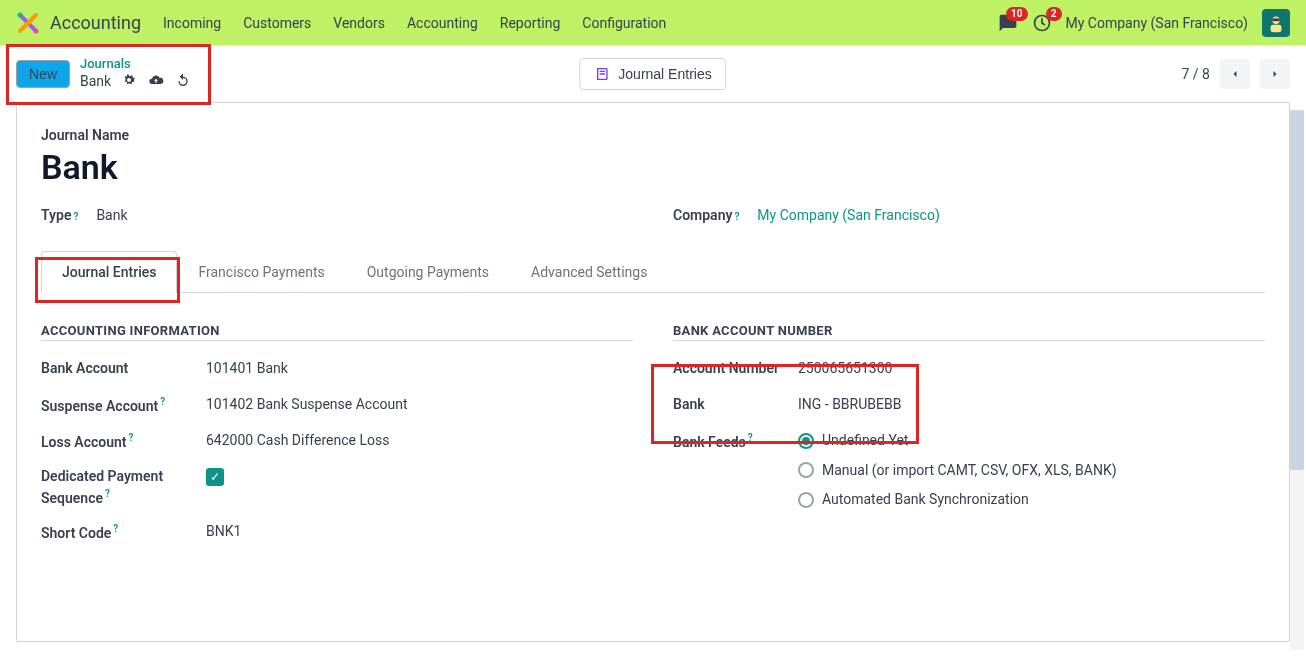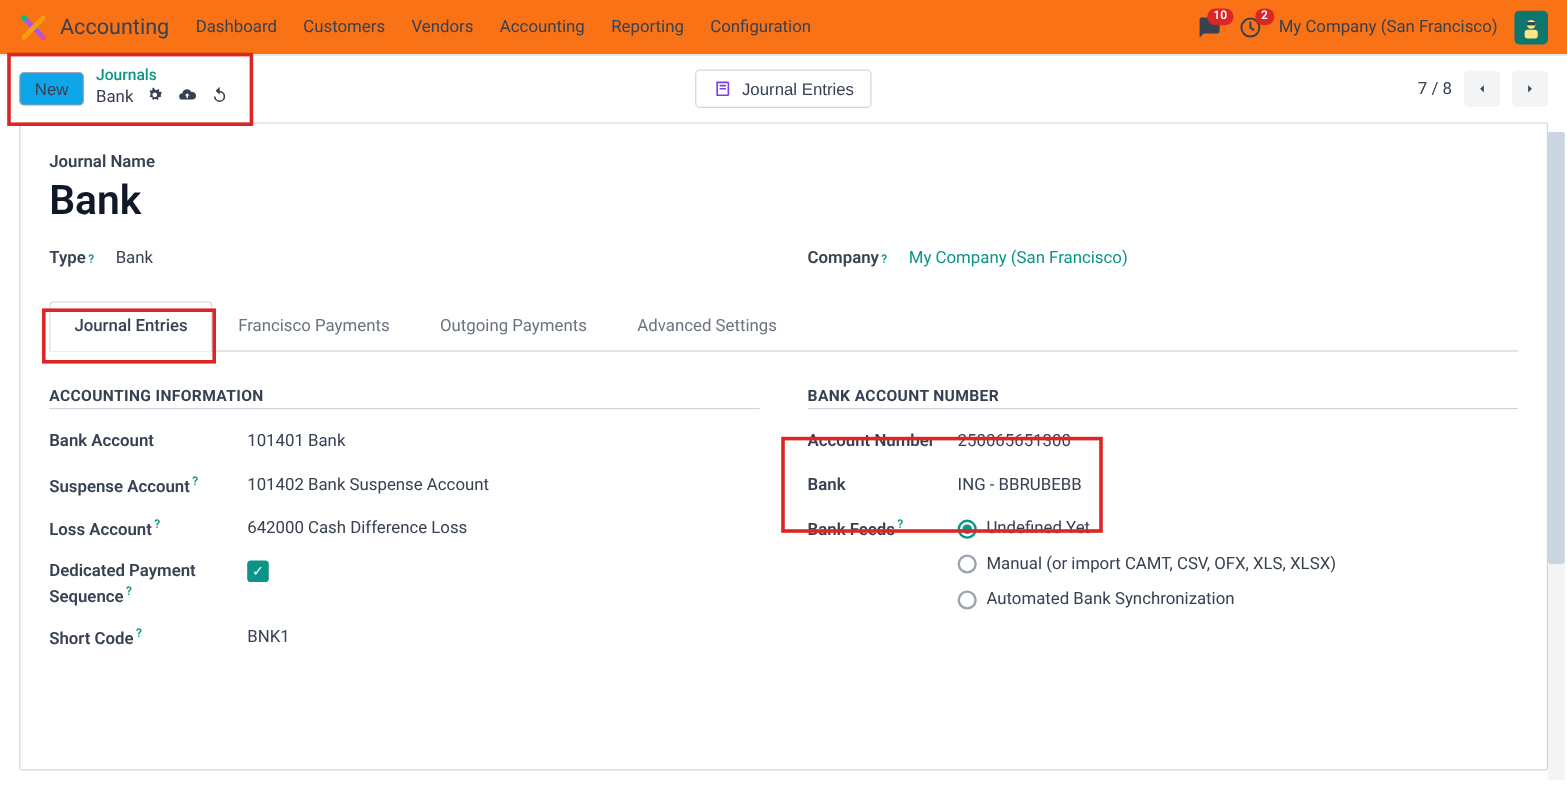--- a/index.html
+++ b/index.html
@@ -1,19 +1,19 @@
 <!DOCTYPE html>
 <html><head>
 <meta charset="utf-8">
 <style>
 * { box-sizing: border-box; margin: 0; padding: 0; }
 body { font-family: -apple-system, BlinkMacSystemFont, "Segoe UI", Roboto, "Helvetica Neue", Arial, sans-serif; font-size: 14px; color: #374151; background: #fff; width: 1306px; height: 660px; overflow: hidden; position: relative; }
 
 
-.navbar { display: flex; align-items: center; height: 46px; padding: 0 16px; border-bottom: 1px solid #e5e7eb; background: #f97316; }
+.navbar { display: flex; align-items: center; height: 46px; padding: 0 16px; border-bottom: 1px solid #e5e7eb; background: #bef264; }
 .navbar-left { display: flex; align-items: center; gap: 6px; }
 .logo { width: 24px; height: 24px; display: inline-block; margin-right: 4px; }
 .app-title { font-size: 18px; color: #374151; font-weight: 400; margin-right: 16px; }
 .nav-menu { display: flex; gap: 22px; }
 .nav-item { color: #374151; cursor: pointer; font-size: 14px; }
 .navbar-right { margin-left: auto; display: flex; align-items: center; gap: 14px; }
 .icon-badge { position: relative; display: inline-flex; align-items: center; }
 .badge { position: absolute; top: -6px; right: -10px; background: #dc2626; color: #fff; font-size: 10px; border-radius: 8px; padding: 1px 5px; font-weight: 600; line-height: 1.2; }
 .company-name { font-size: 14px; color: #374151; }
 .avatar { width: 28px; height: 28px; border-radius: 4px; background: #0f766e; display: flex; align-items: center; justify-content: center; }
@@ -87,21 +87,21 @@
     <span class="logo">
       <svg viewBox="0 0 24 24" width="24" height="24">
         <path d="M4 4 L20 20" stroke="#a855f7" stroke-width="4" stroke-linecap="round"></path>
         <path d="M20 4 L4 20" stroke="#f59e0b" stroke-width="4" stroke-linecap="round"></path>
         <circle cx="4" cy="4" r="2.5" fill="#10b981"></circle>
         <circle cx="20" cy="20" r="2.5" fill="#ec4899"></circle>
       </svg>
     </span>
     <span class="app-title">Accounting</span>
     <div class="nav-menu">
-      <span class="nav-item">Dashboard</span>
+      <span class="nav-item">Incoming</span>
       <span class="nav-item">Customers</span>
       <span class="nav-item">Vendors</span>
       <span class="nav-item">Accounting</span>
       <span class="nav-item">Reporting</span>
       <span class="nav-item">Configuration</span>
     </div>
   </div>
   <div class="navbar-right">
     <span class="icon-badge">
       <svg width="20" height="20" viewBox="0 0 24 24">
@@ -263,21 +263,21 @@
           <span class="row-label" style="width:125px">
             <span>Bank Feeds</span><span class="help-q">?</span>
           </span>
           <div class="row-value radio-group">
             <label class="radio-item">
               <span class="radio selected"></span>
               <span>Undefined Yet</span>
             </label>
             <label class="radio-item">
               <span class="radio"></span>
-              <span>Manual (or import CAMT, CSV, OFX, XLS, XLSX)</span>
+              <span>Manual (or import CAMT, CSV, OFX, XLS, BANK)</span>
             </label>
             <label class="radio-item">
               <span class="radio"></span>
               <span>Automated Bank Synchronization</span>
             </label>
           </div>
         </div>
       </div>
     </div>
   </div>

